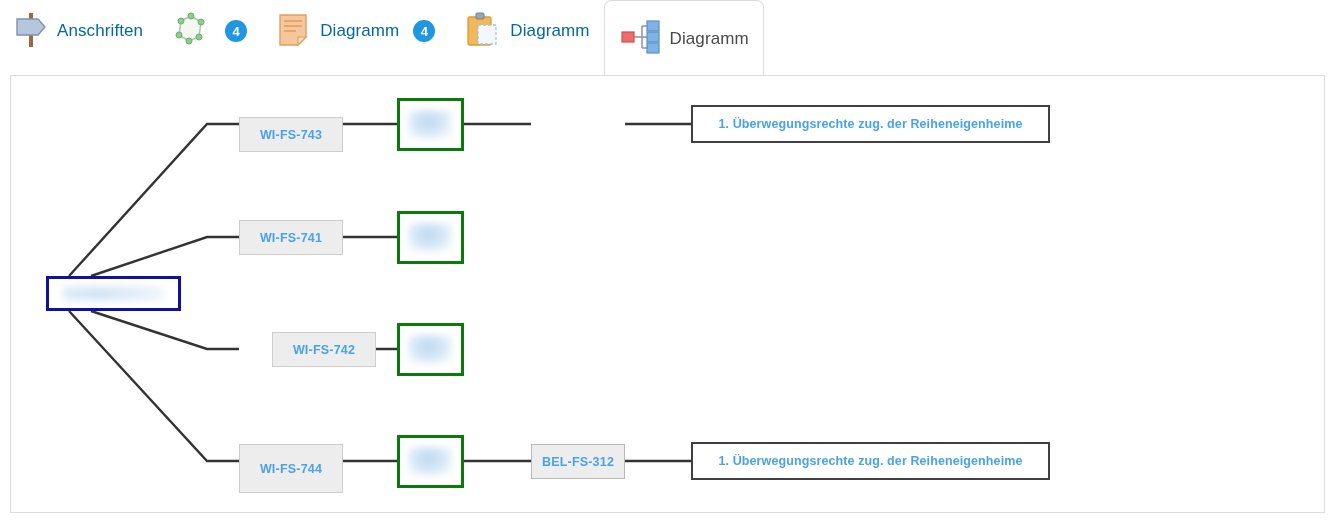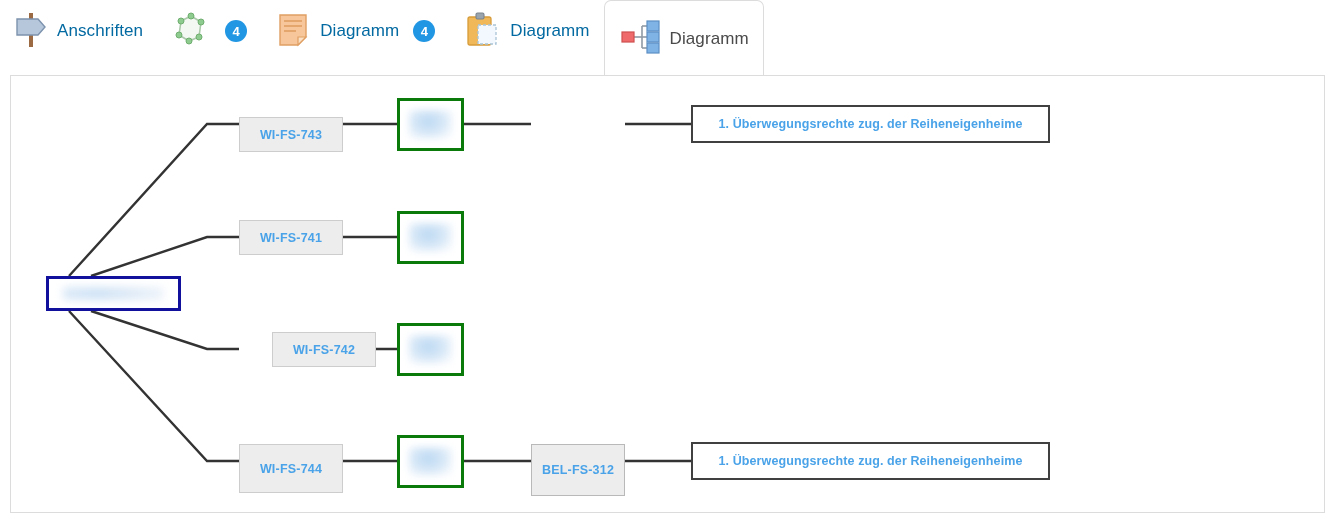--- a/index.html
+++ b/index.html
@@ -227,21 +227,21 @@
     <div class="node node-green" style="left:386px;top:247px;width:67px;height:53px;">
       <div class="blur"></div>
     </div>
 
     <div class="node node-fs" style="left:228px;top:368px;width:104px;height:49px;">
       <span>WI-FS-744</span>
     </div>
     <div class="node node-green" style="left:386px;top:359px;width:67px;height:53px;">
       <div class="blur"></div>
     </div>
-    <div class="node node-bel" style="left:520px;top:368px;width:94px;height:52px;">
+    <div class="node node-bel" style="left:520px;top:368px;width:94px;height:35px;">
       <span>BEL-FS-312</span>
     </div>
     <div class="node node-right" style="left:680px;top:366px;width:359px;height:38px;">
       <span>1. Überwegungsrechte zug. der Reiheneigenheime</span>
     </div>
 
   </div>
 </div>
 
 </body></html>

